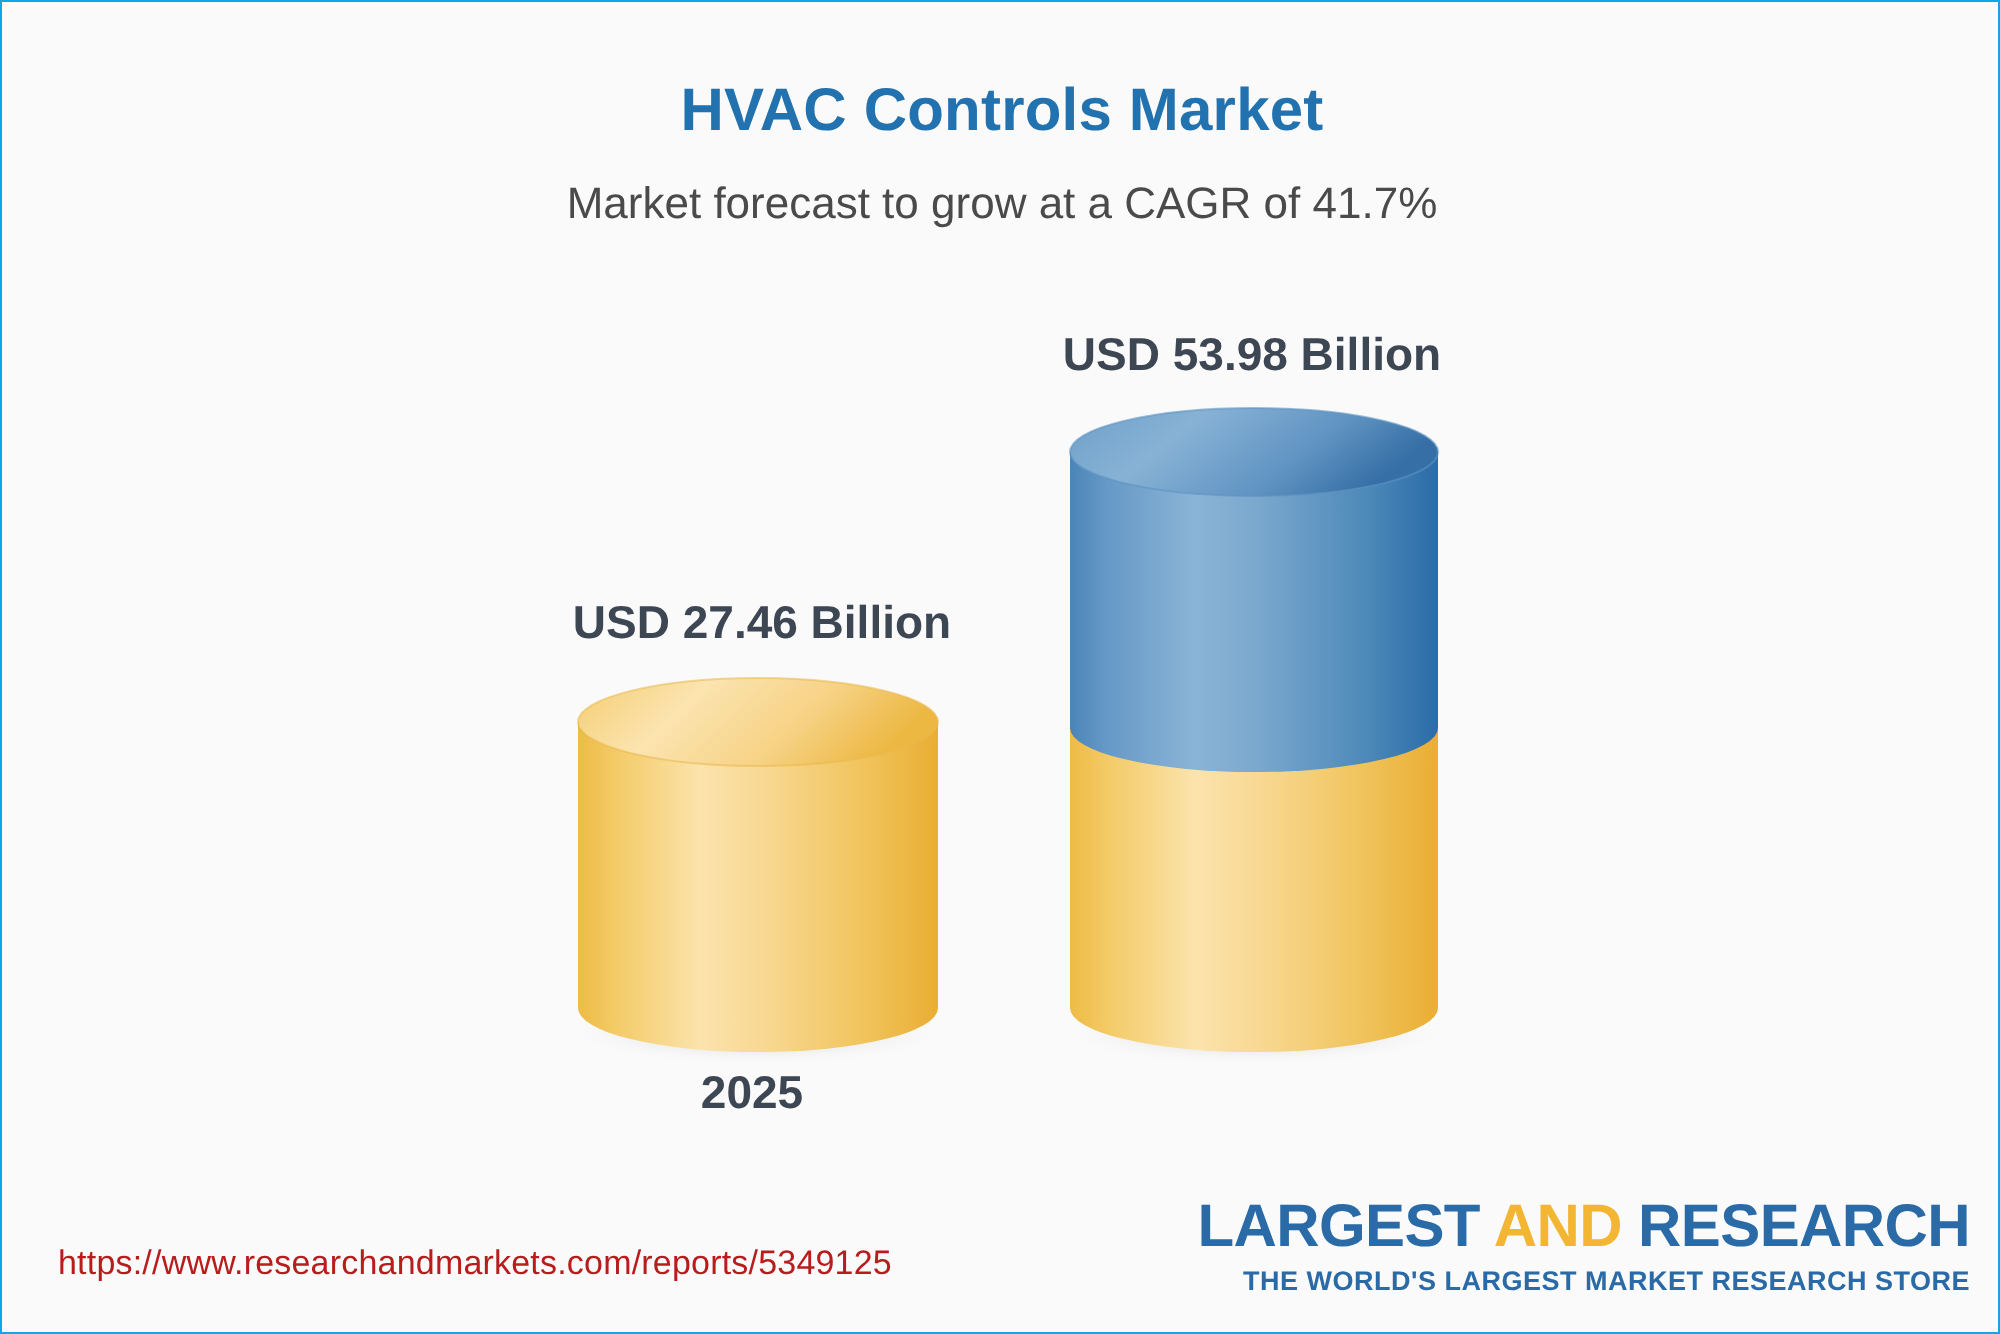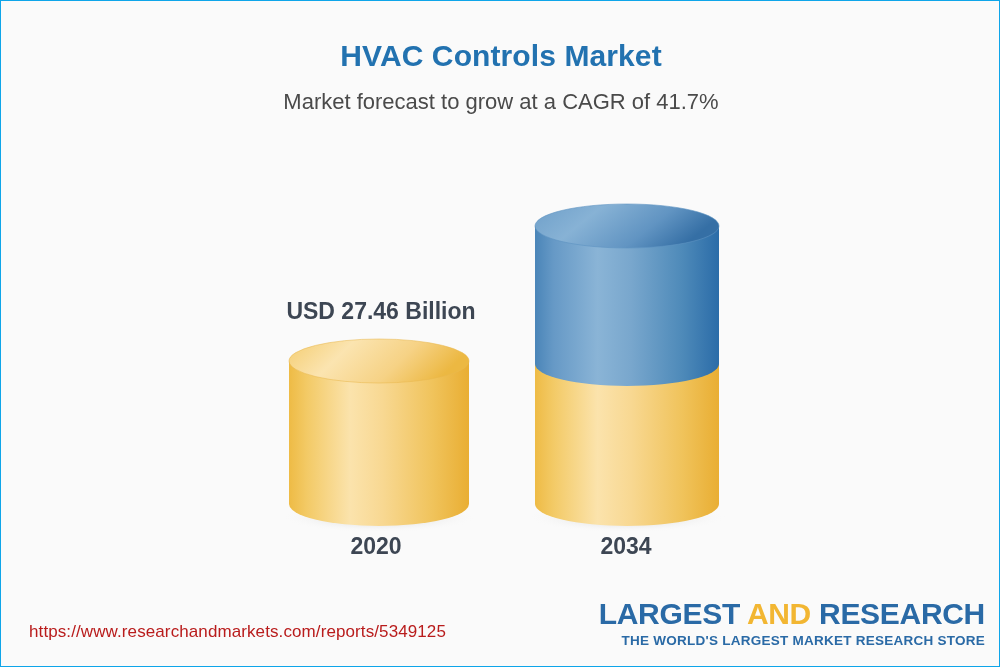--- a/index.html
+++ b/index.html
@@ -175,23 +175,23 @@
 
       <path d="M534,363 L534,503 A92,22 0 0 0 718,503 L718,363 Z" fill="url(#gradYellowBody)"></path>
 
       <path d="M534,225 L534,363 A92,22 0 0 0 718,363 L718,225 Z" fill="url(#gradBlueBody)"></path>
       <ellipse cx="626" cy="225" rx="92" ry="22" fill="url(#gradBlueCap)"></ellipse>
       <ellipse cx="626" cy="225" rx="92" ry="22" fill="none" stroke="#5e92c1" stroke-opacity="0.6" stroke-width="1"></ellipse>
     </g>
   </svg>
 
   <div class="value-label left">USD 27.46 Billion</div>
+  <div class="value-label right">USD 53.98 Billion</div>
 
-  <div class="year-label left">2020</div>
-  <div class="year-label right">2034</div>
+  <div class="year-label left">2025</div>
 
   <div class="footer-url">https://www.researchandmarkets.com/reports/5349125</div>
 
   <div class="logo">
     <div class="logo-main"><span>LARGEST </span><span class="and">AND</span><span> RESEARCH</span></div>
     <div class="logo-tag">THE WORLD'S LARGEST MARKET RESEARCH STORE</div>
   </div>
 
 </div>
 

